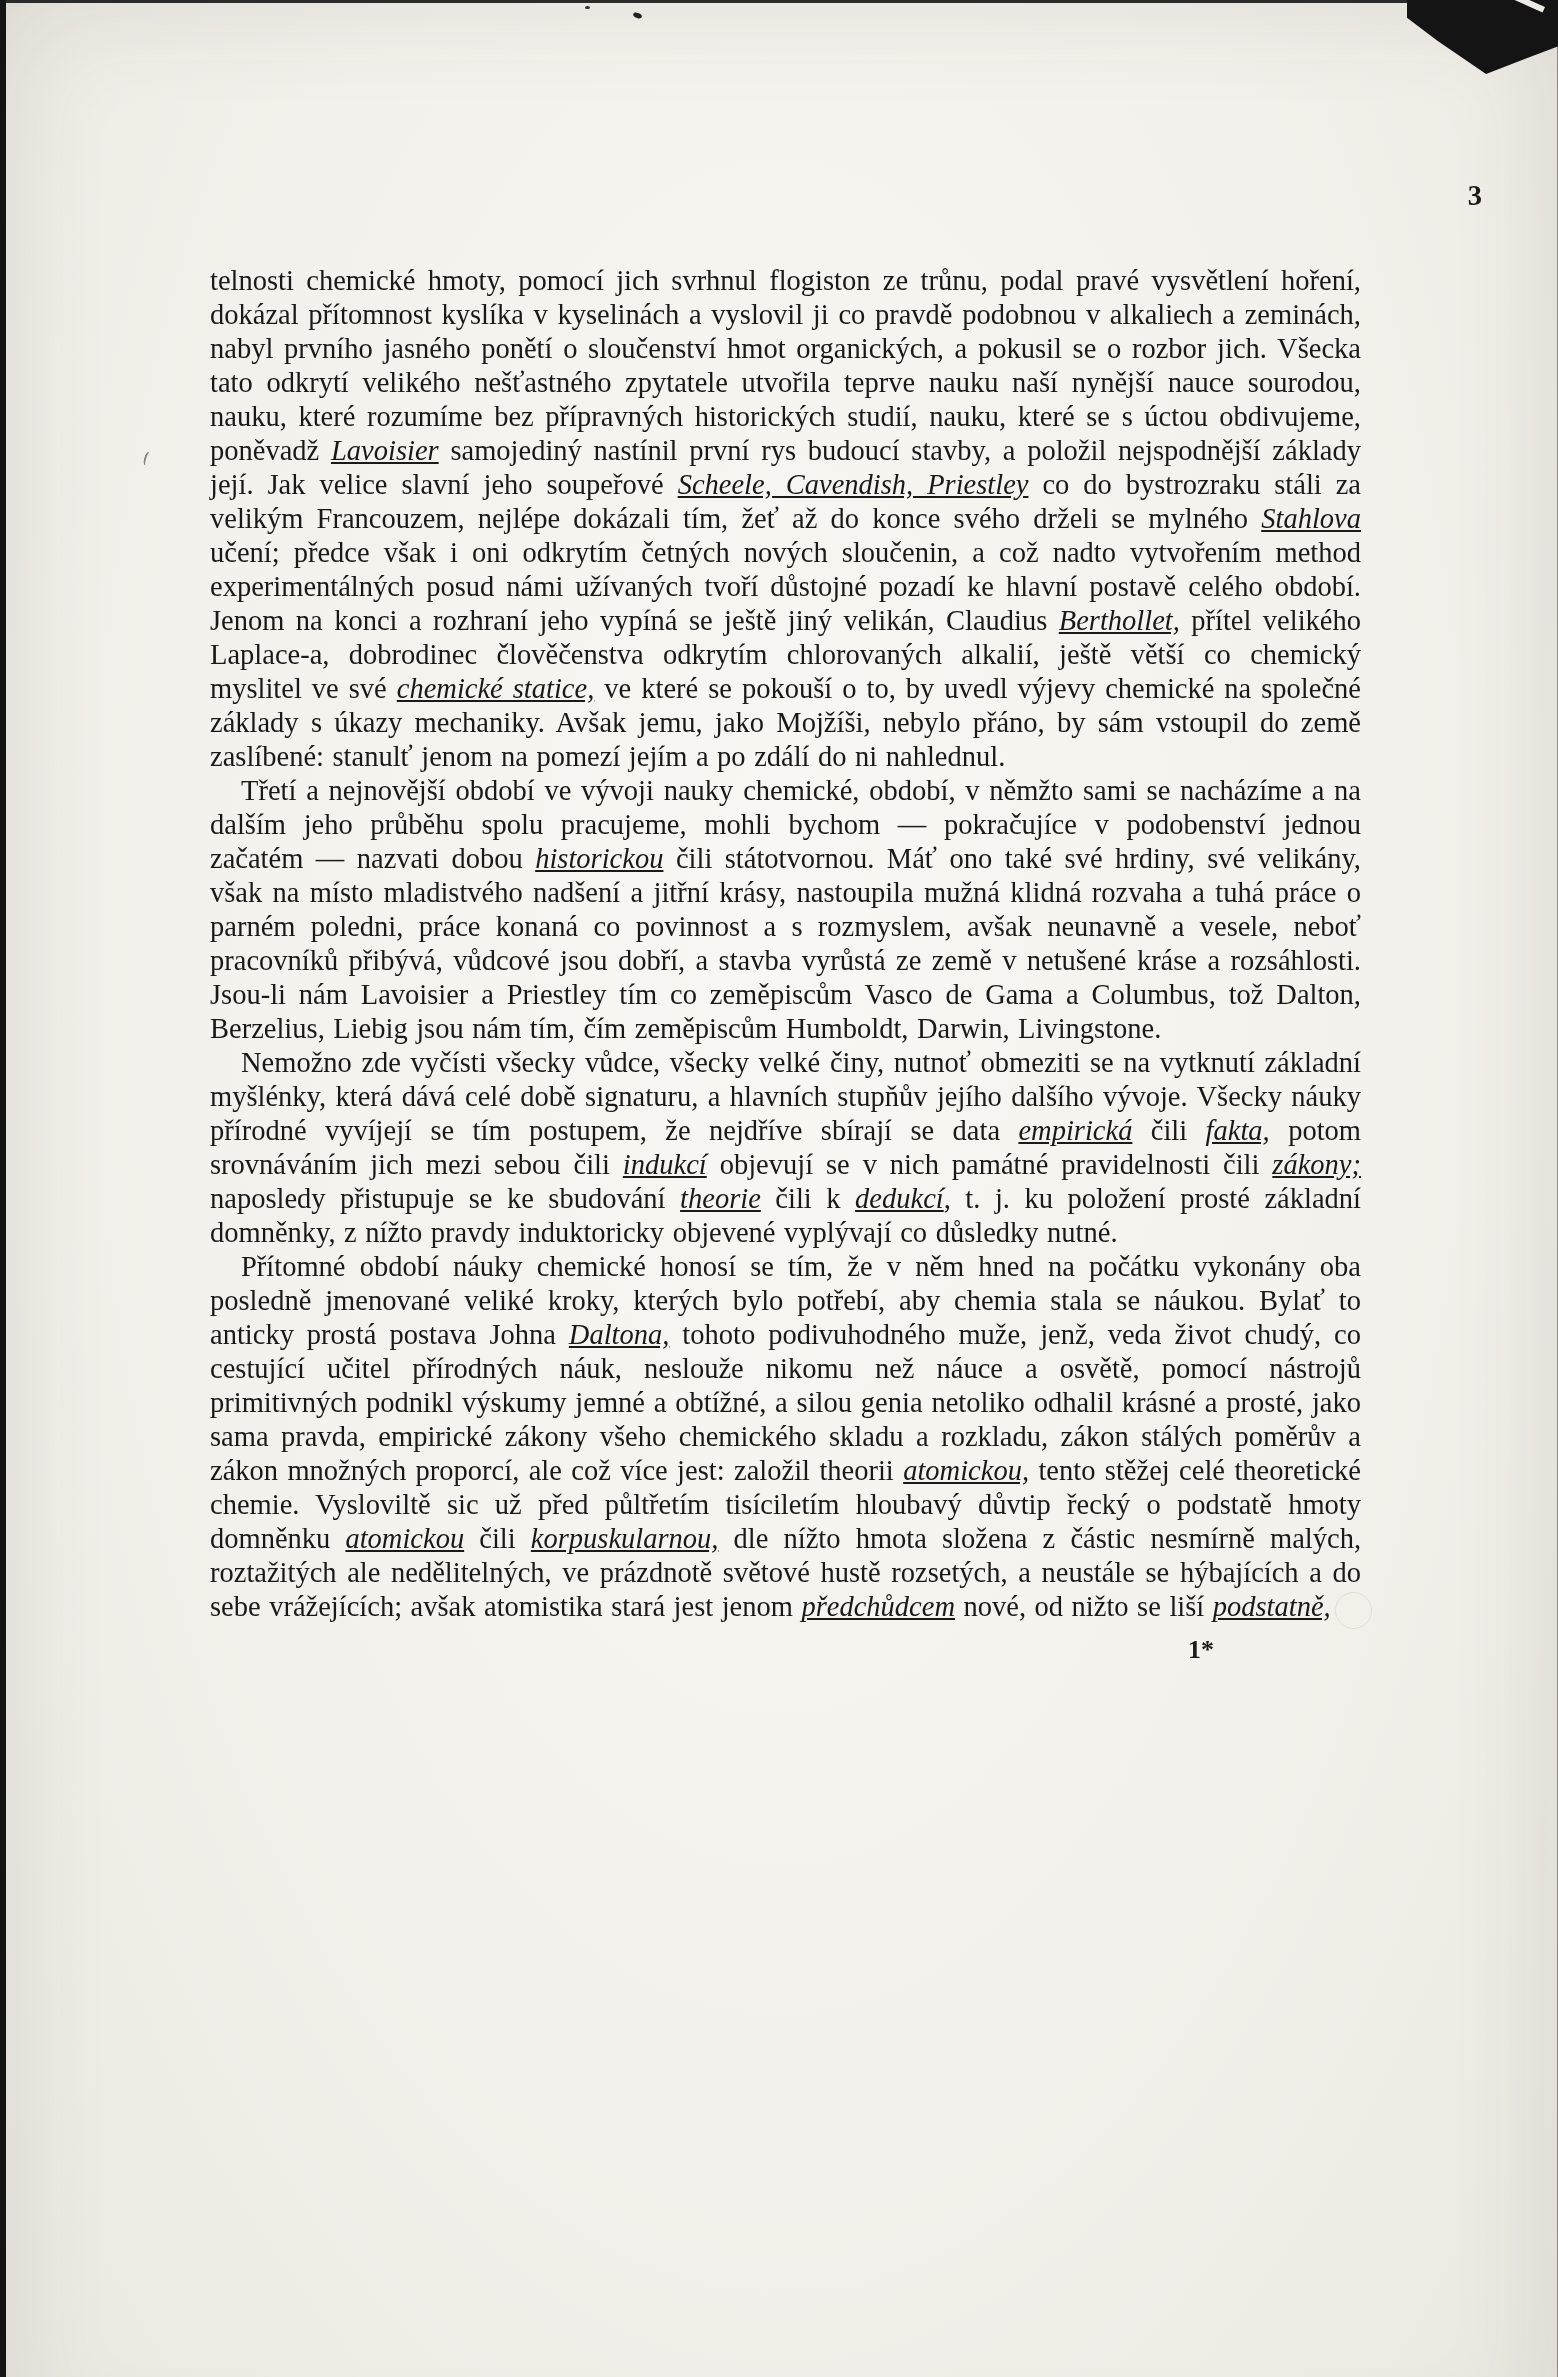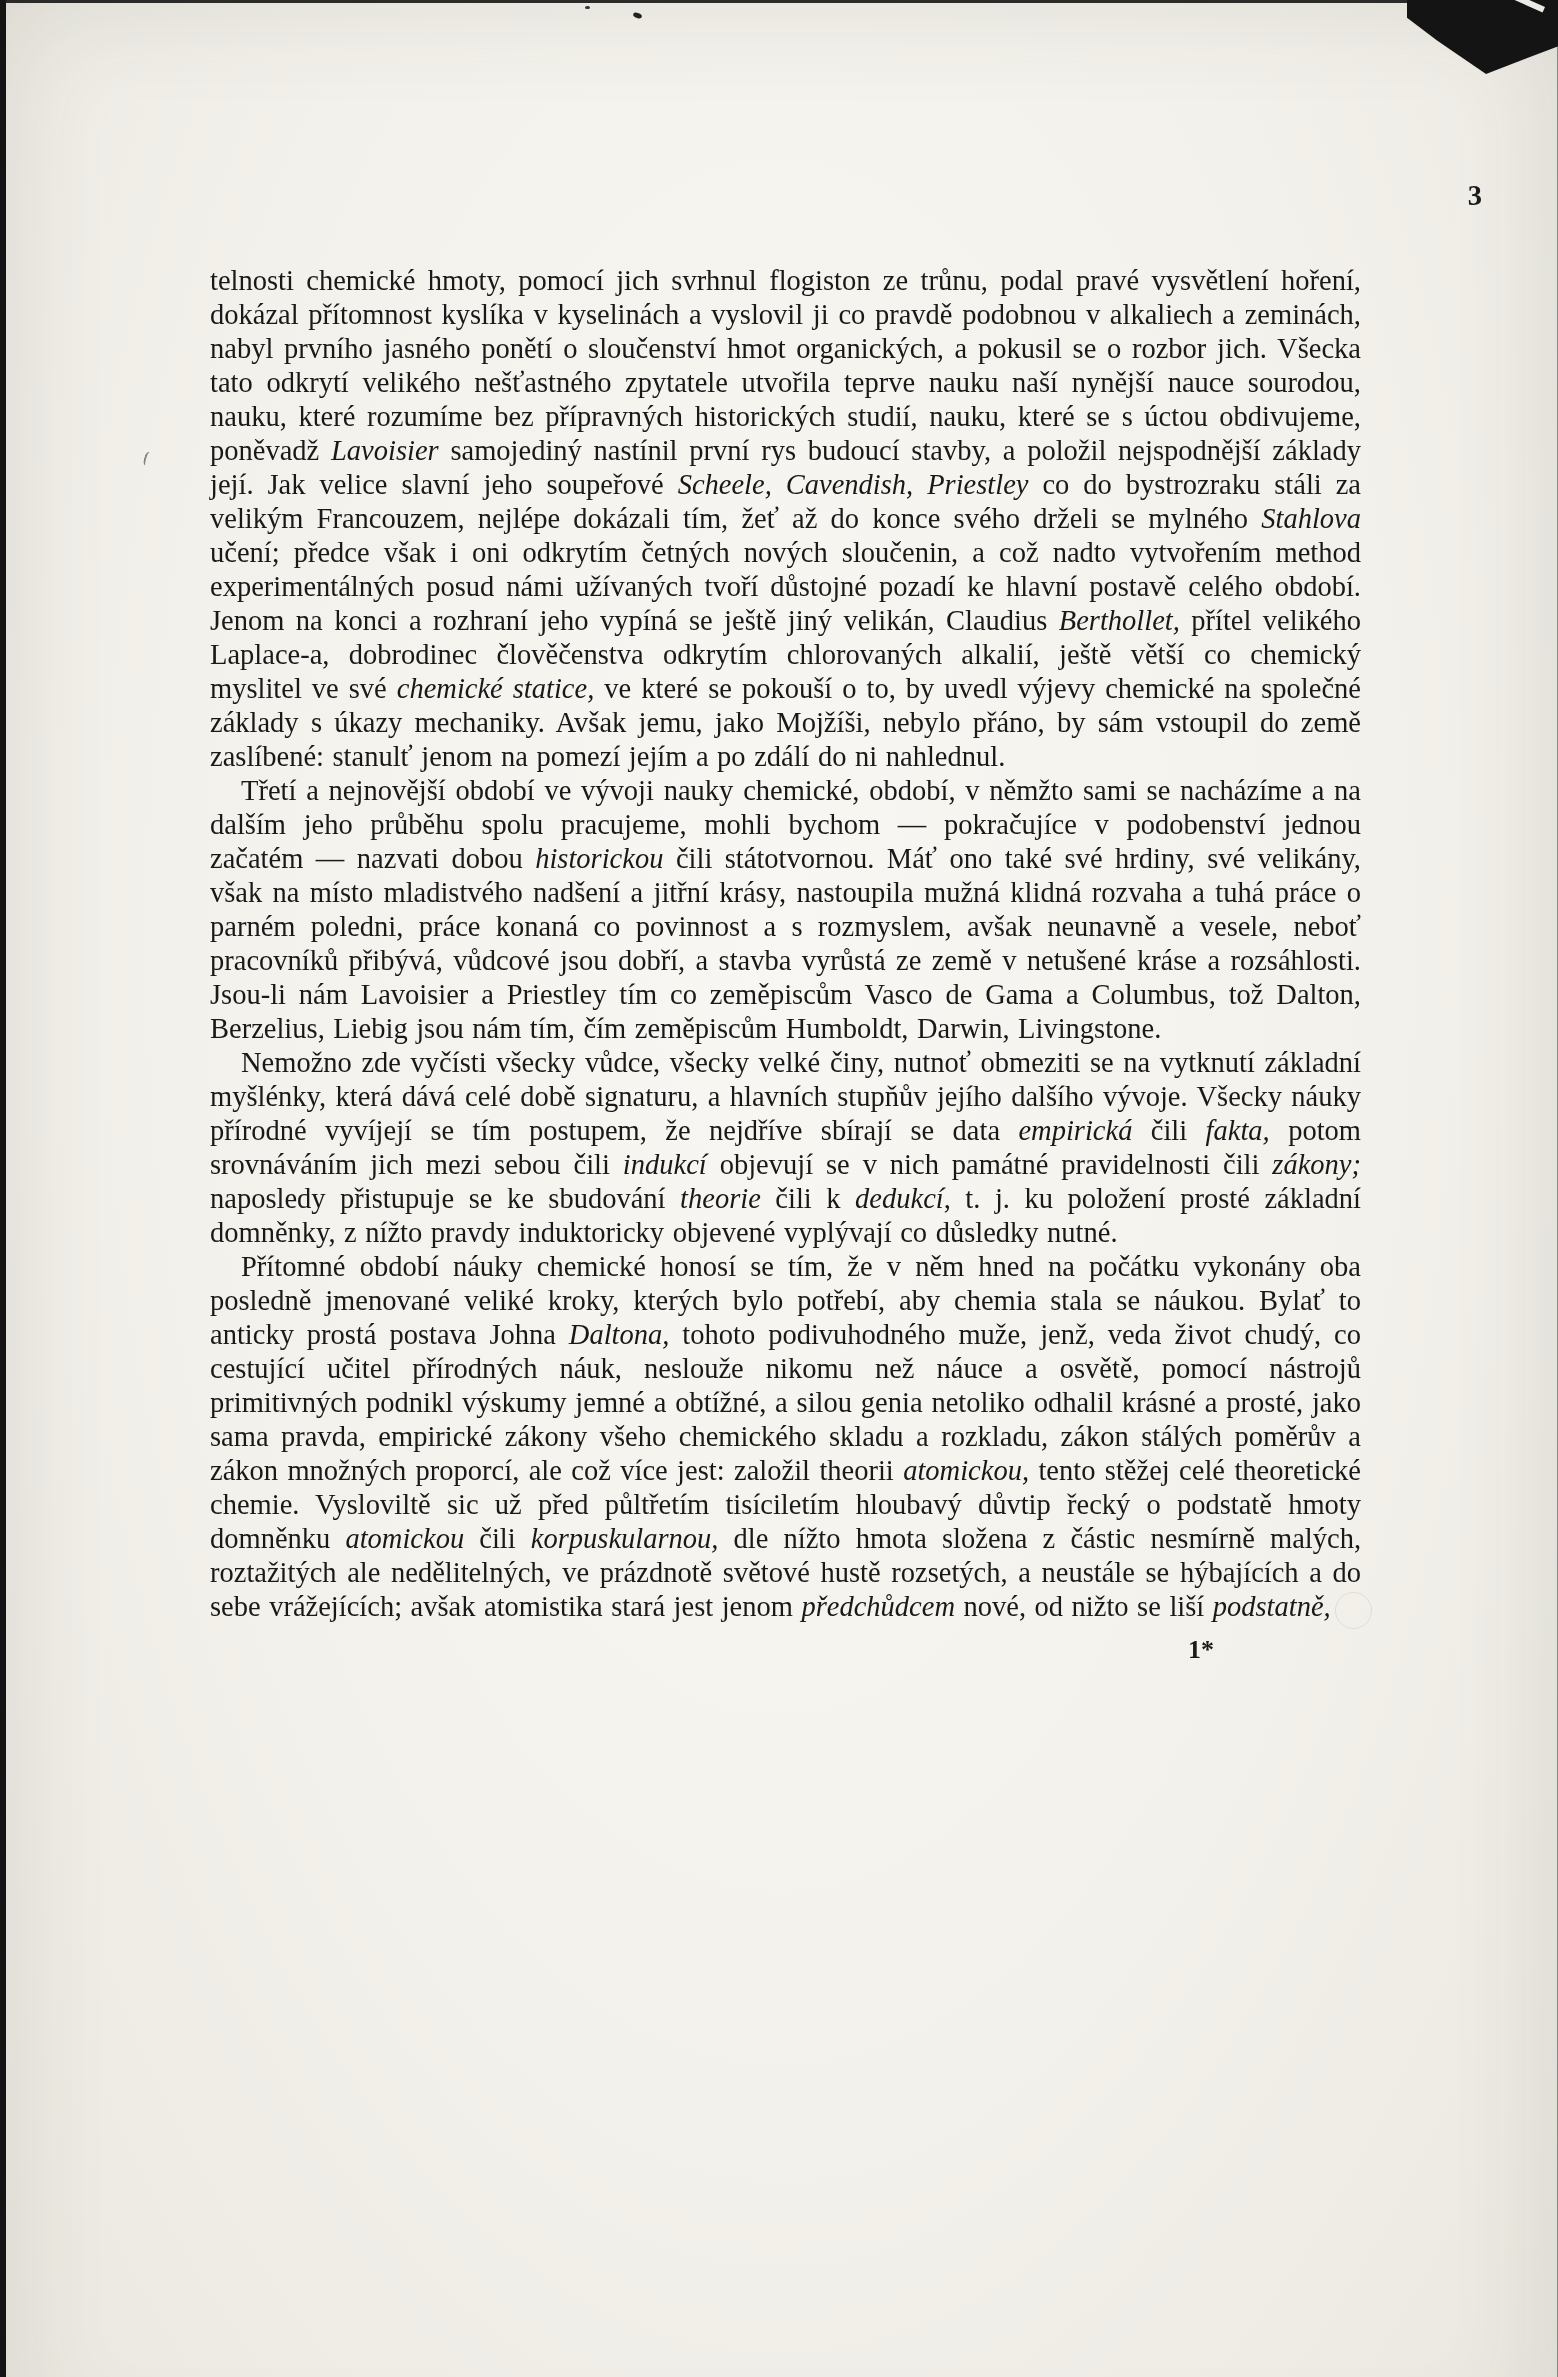--- a/index.html
+++ b/index.html
@@ -35,21 +35,21 @@
     position:absolute;top:180px;right:77px;
     font-size:28.5px;font-weight:bold;color:#1b1b1b;
   }
   .text-block{
     position:absolute;left:210px;top:264px;width:1151px;
     font-size:28.5px;line-height:34px;color:#191919;
     text-align:justify;
   }
   .text-block p{margin:0;word-spacing:1.4px;}
   .text-block p.indent{text-indent:31px;}
-  .text-block em{font-style:italic;}
+  .text-block em{font-style:italic;text-decoration:underline;}
   .signature{
     text-align:right;padding-right:147px;margin-top:8.6px;
     font-weight:bold;font-size:26px;color:#1b1b1b;
   }
 </style>
 </head>
 <body>
 
 <div class="page">
 

